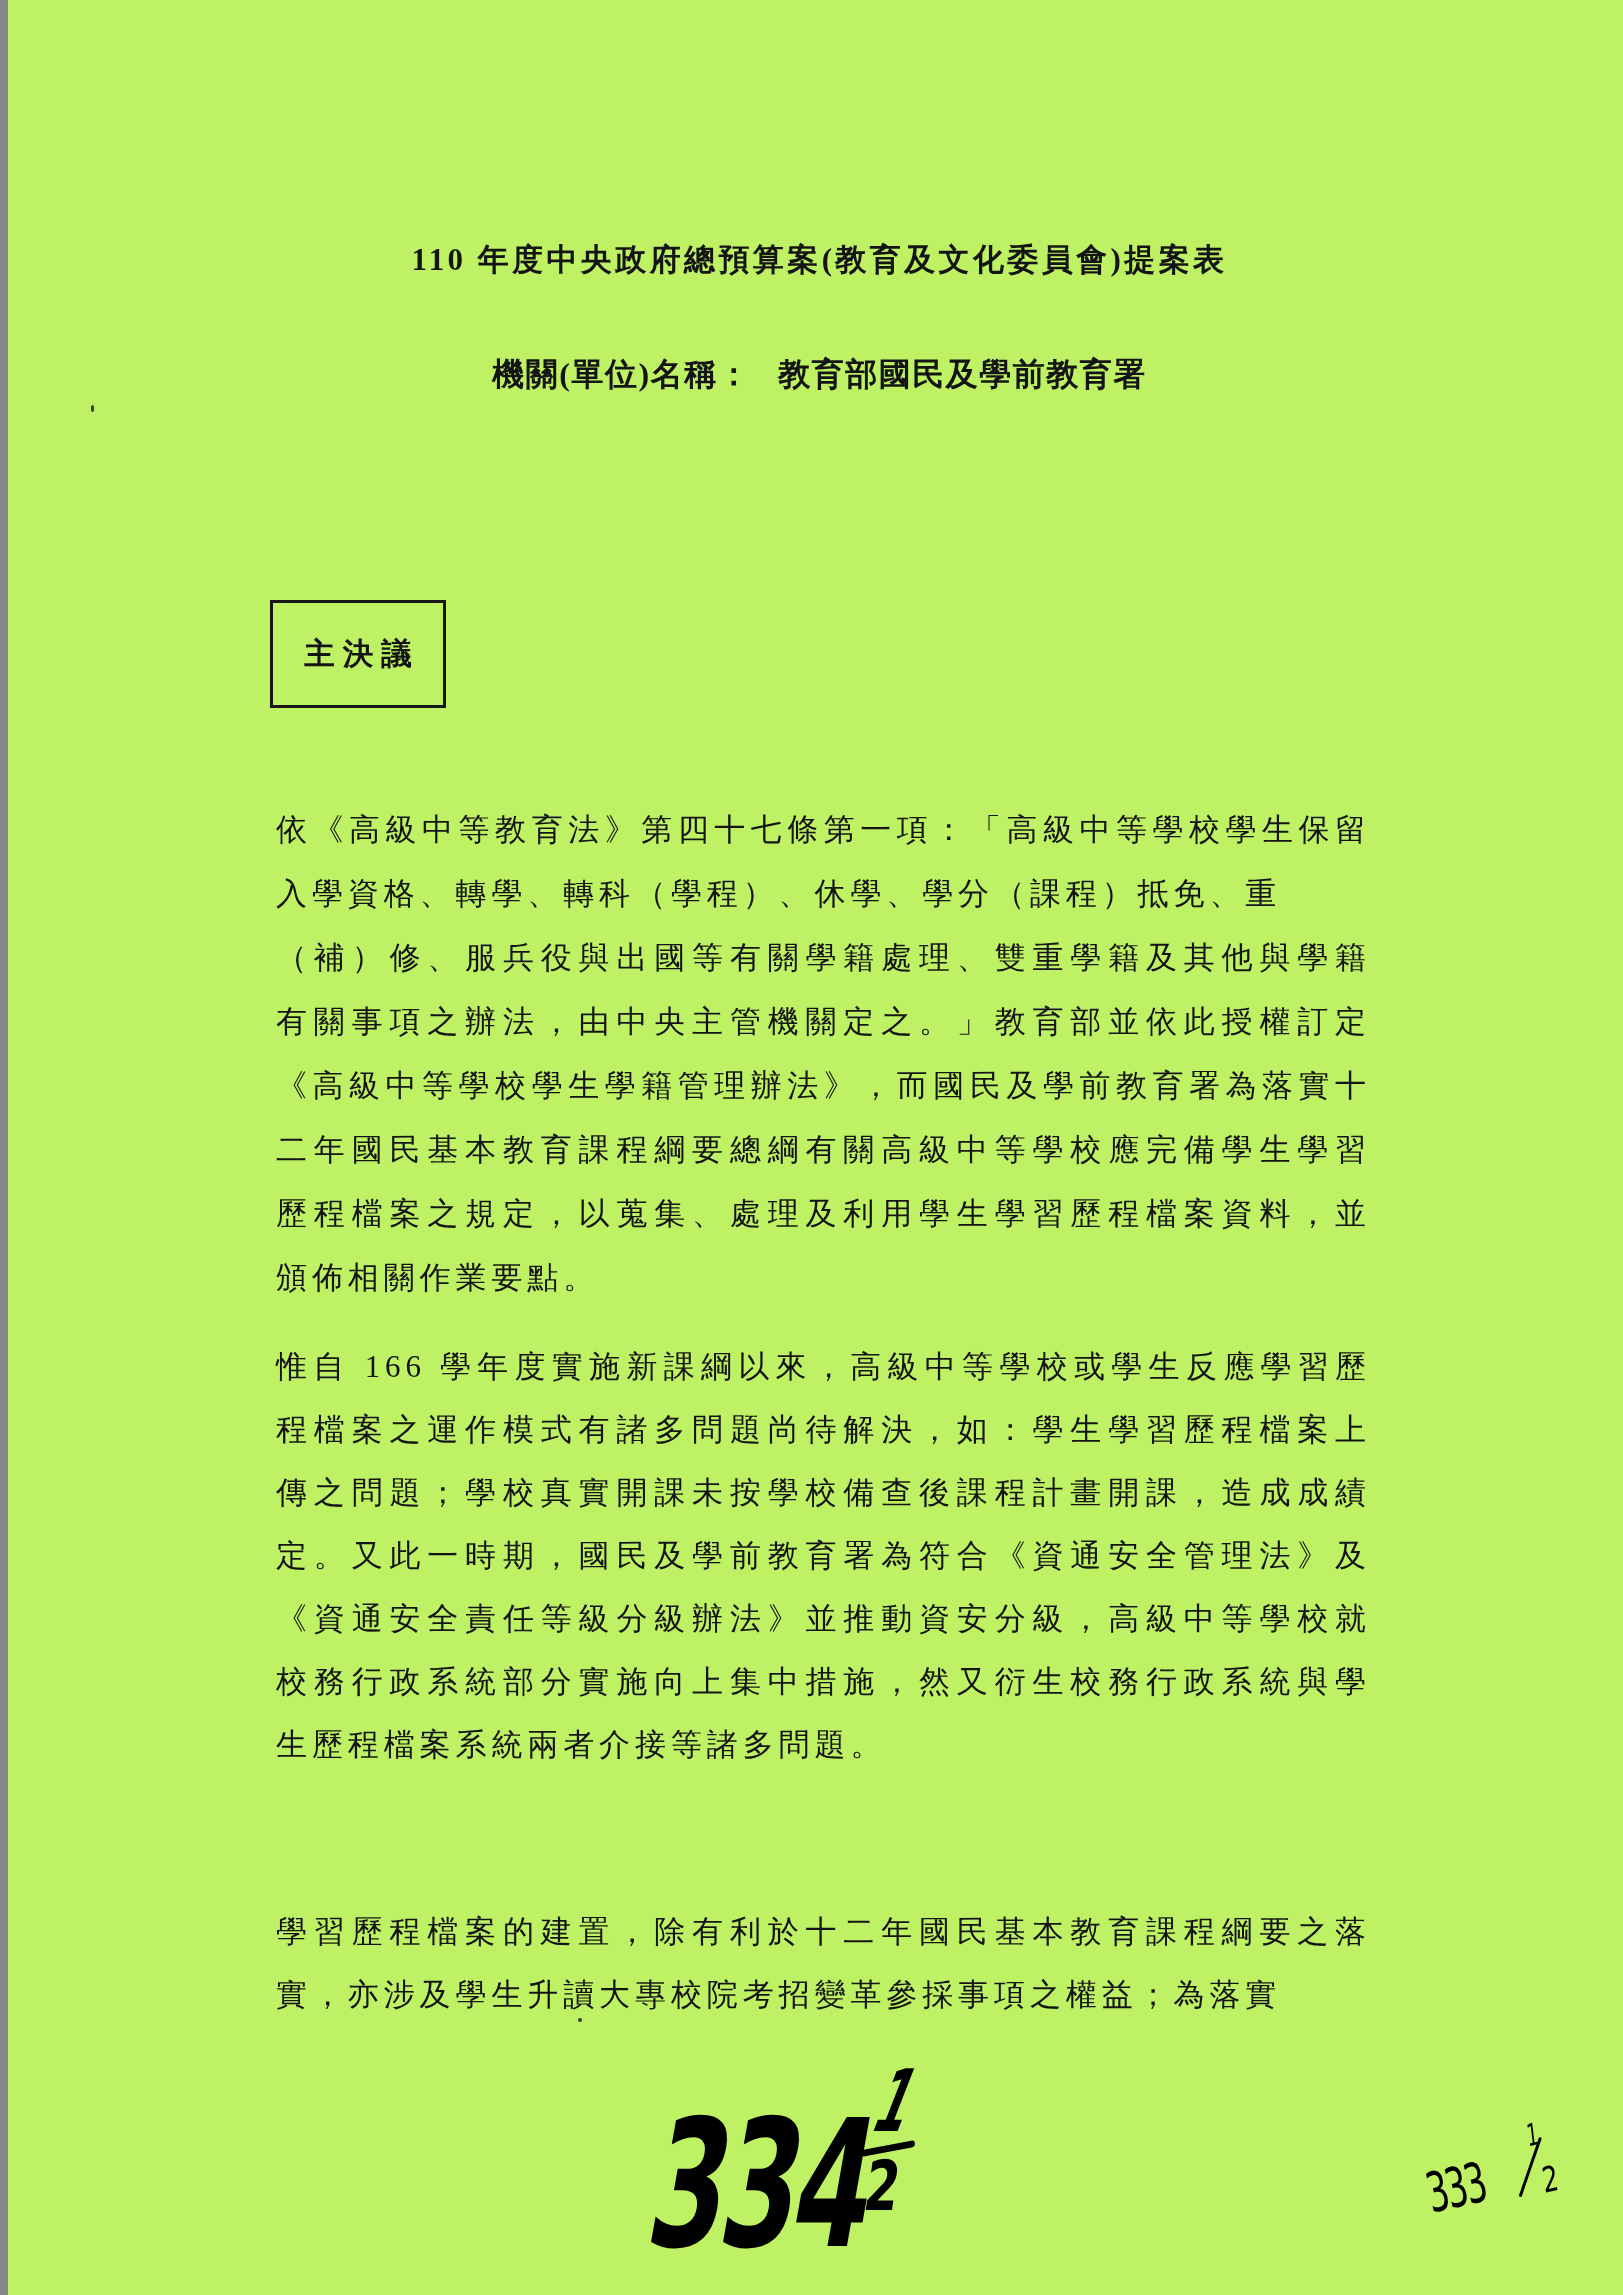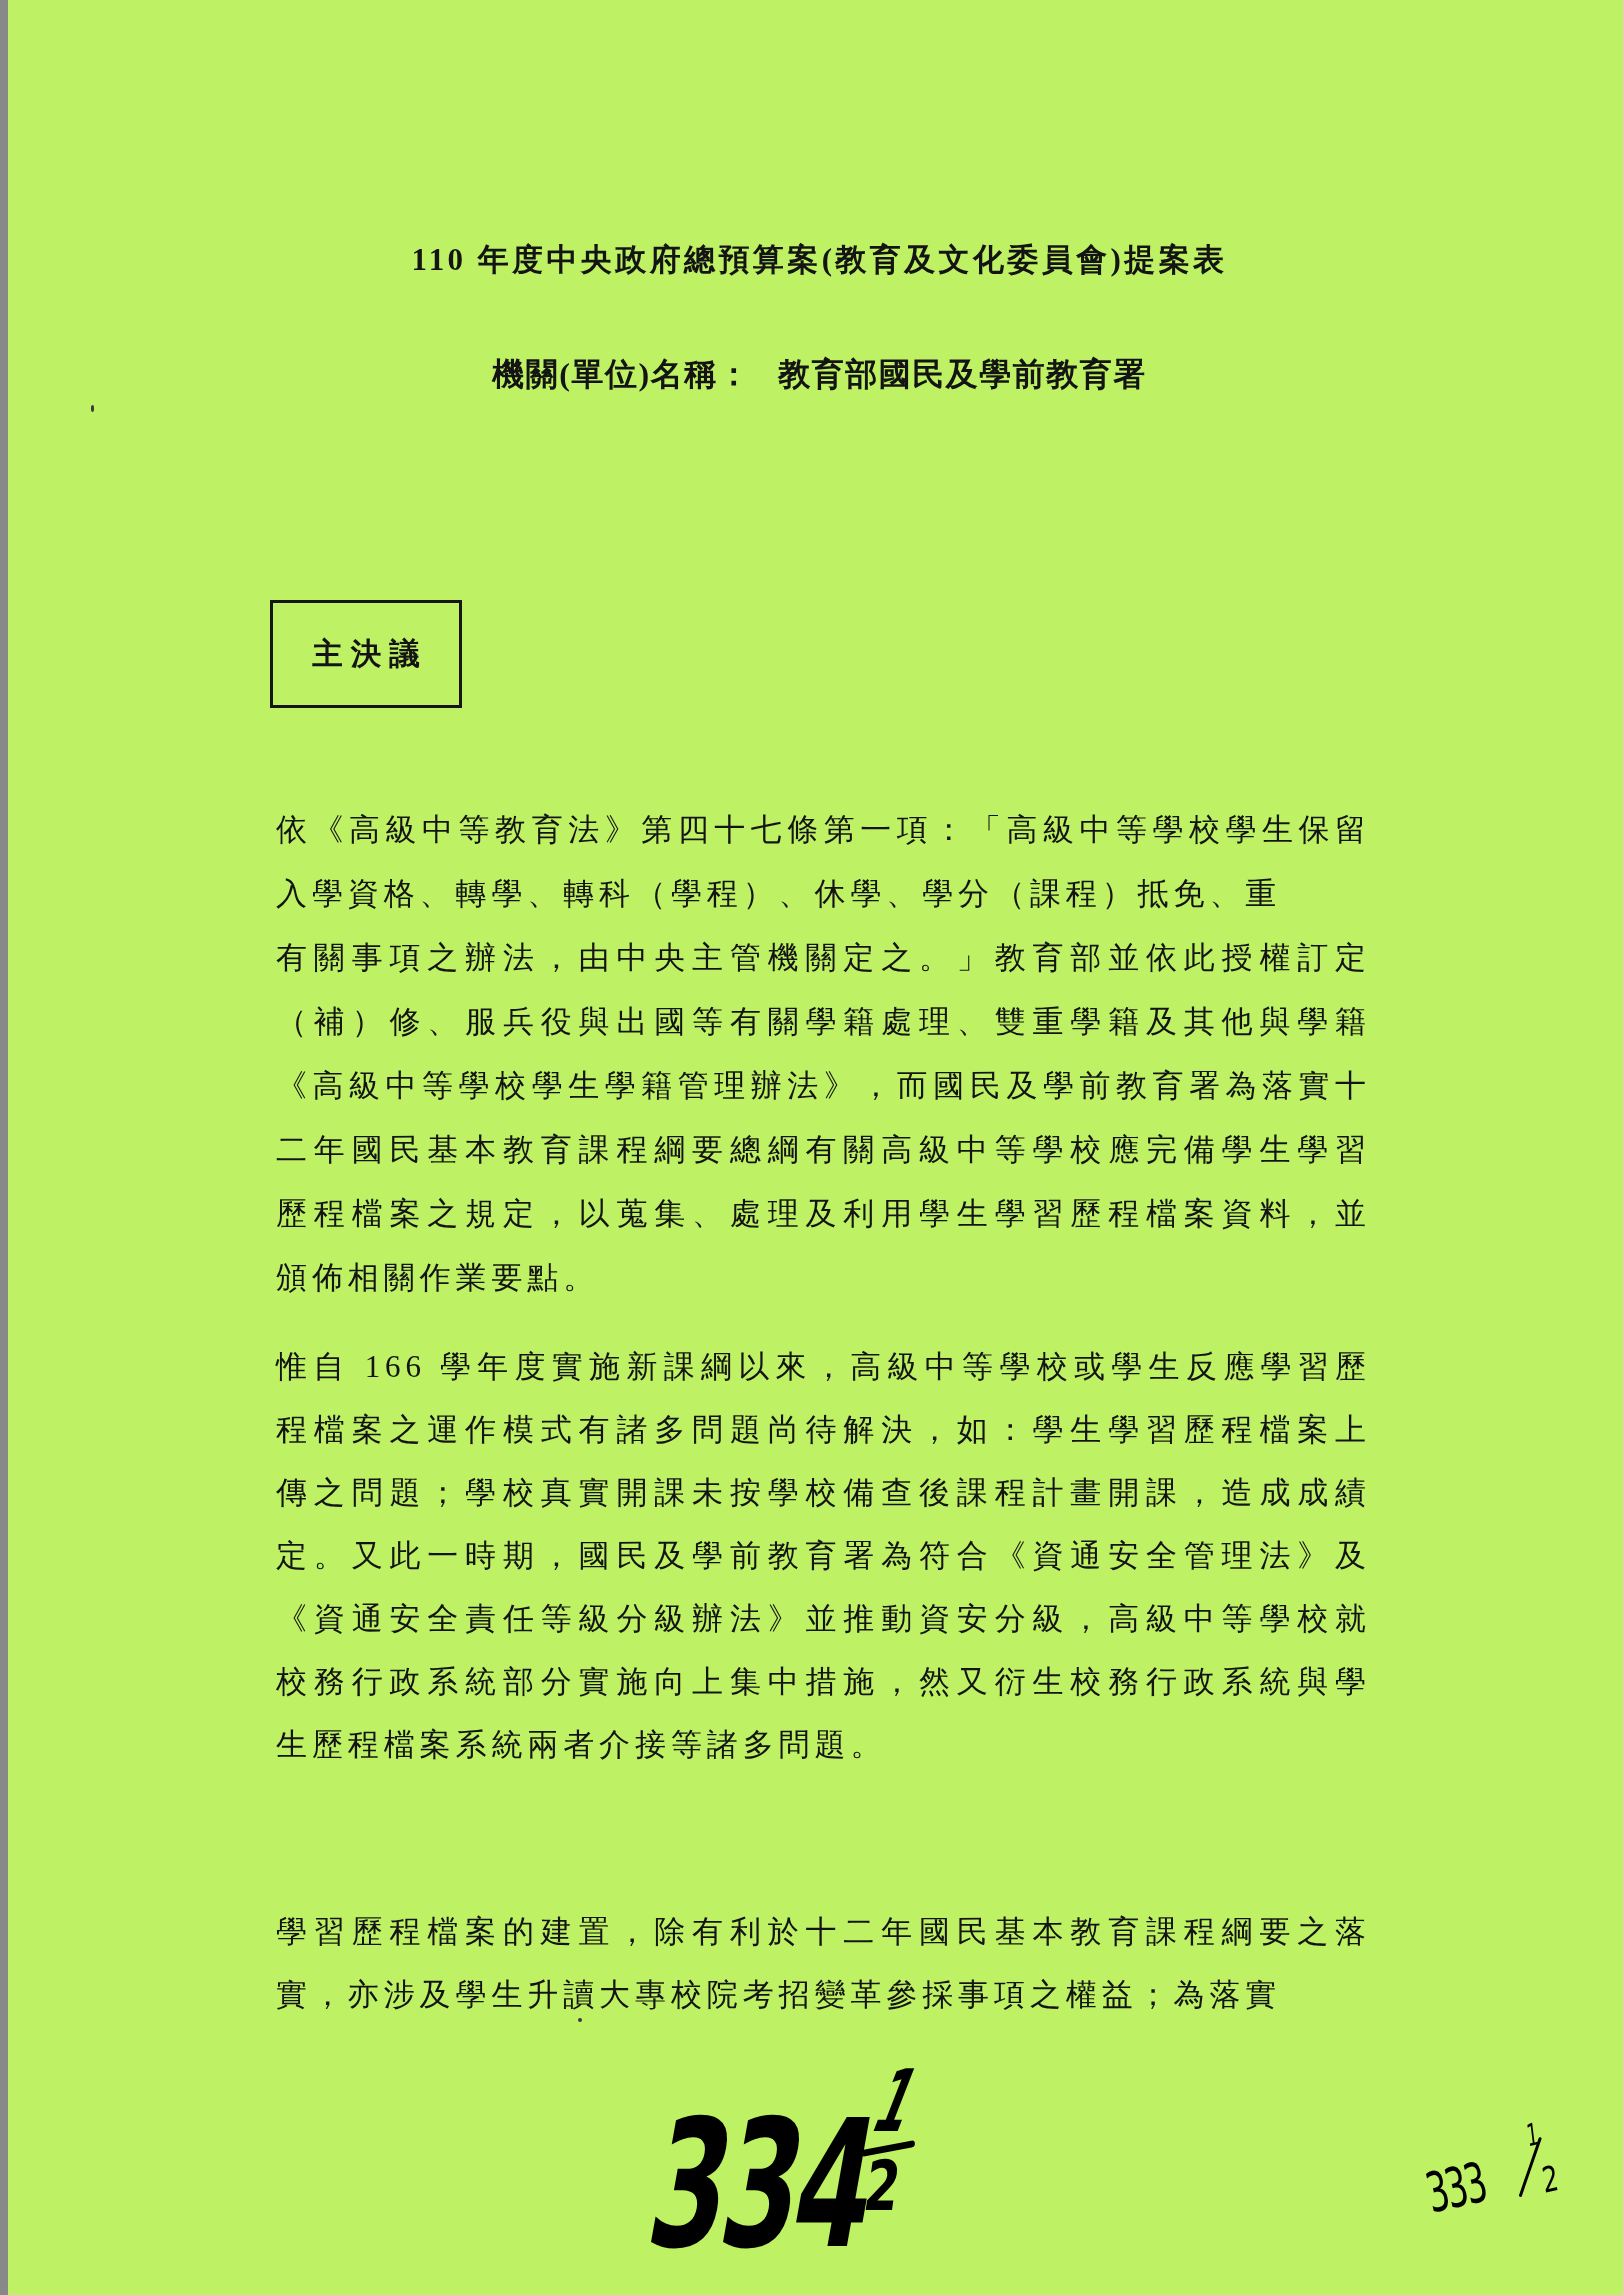--- a/index.html
+++ b/index.html
@@ -31,21 +31,21 @@
     font-size: 32px; font-weight: 700;
     letter-spacing: 1.5px;
     line-height: 49px;
     white-space: nowrap;
   }
   .agency-line .agency-name { margin-left: 27px; }
 
   .resolution-box {
     position: absolute;
     left: 262px; top: 600px;
-    width: 192px; height: 108px;
+    width: 176px; height: 108px;
     border: 3.4px solid #161616;
     box-sizing: border-box;
     display: flex; align-items: center; justify-content: center;
   }
   .resolution-box .label {
     font-size: 30.5px; font-weight: 700; letter-spacing: 7.9px;
     padding-left: 7.9px; 
     white-space: nowrap;
   }
 
@@ -162,22 +162,22 @@
     <span>機關(單位)名稱：</span><span class="agency-name">教育部國民及學前教育署</span>
   </div>
 
   <div class="resolution-box">
     <span class="label">主決議</span>
   </div>
 
   <div class="para" id="para-1">
     <div class="bline just">依《高級中等教育法》第四十七條第一項：「高級中等學校學生保留</div>
     <div class="bline">入學資格、轉學、轉科（學程）、休學、學分（課程）抵免、重</div>
+    <div class="bline just">（補）修、服兵役與出國等有關學籍處理、雙重學籍及其他與學籍</div>
     <div class="bline just">有關事項之辦法，由中央主管機關定之。」教育部並依此授權訂定</div>
-    <div class="bline just">（補）修、服兵役與出國等有關學籍處理、雙重學籍及其他與學籍</div>
     <div class="bline just">《高級中等學校學生學籍管理辦法》，而國民及學前教育署為落實十</div>
     <div class="bline just">二年國民基本教育課程綱要總綱有關高級中等學校應完備學生學習</div>
     <div class="bline just">歷程檔案之規定，以蒐集、處理及利用學生學習歷程檔案資料，並</div>
     <div class="bline">頒佈相關作業要點。</div>
   </div>
 
   <div class="para" id="para-2">
     <div class="bline just">惟自 166 學年度實施新課綱以來，高級中等學校或學生反應學習歷</div>
     <div class="bline just">程檔案之運作模式有諸多問題尚待解決，如：學生學習歷程檔案上</div>
     <div class="bline just">傳之問題；學校真實開課未按學校備查後課程計畫開課，造成成績</div>

